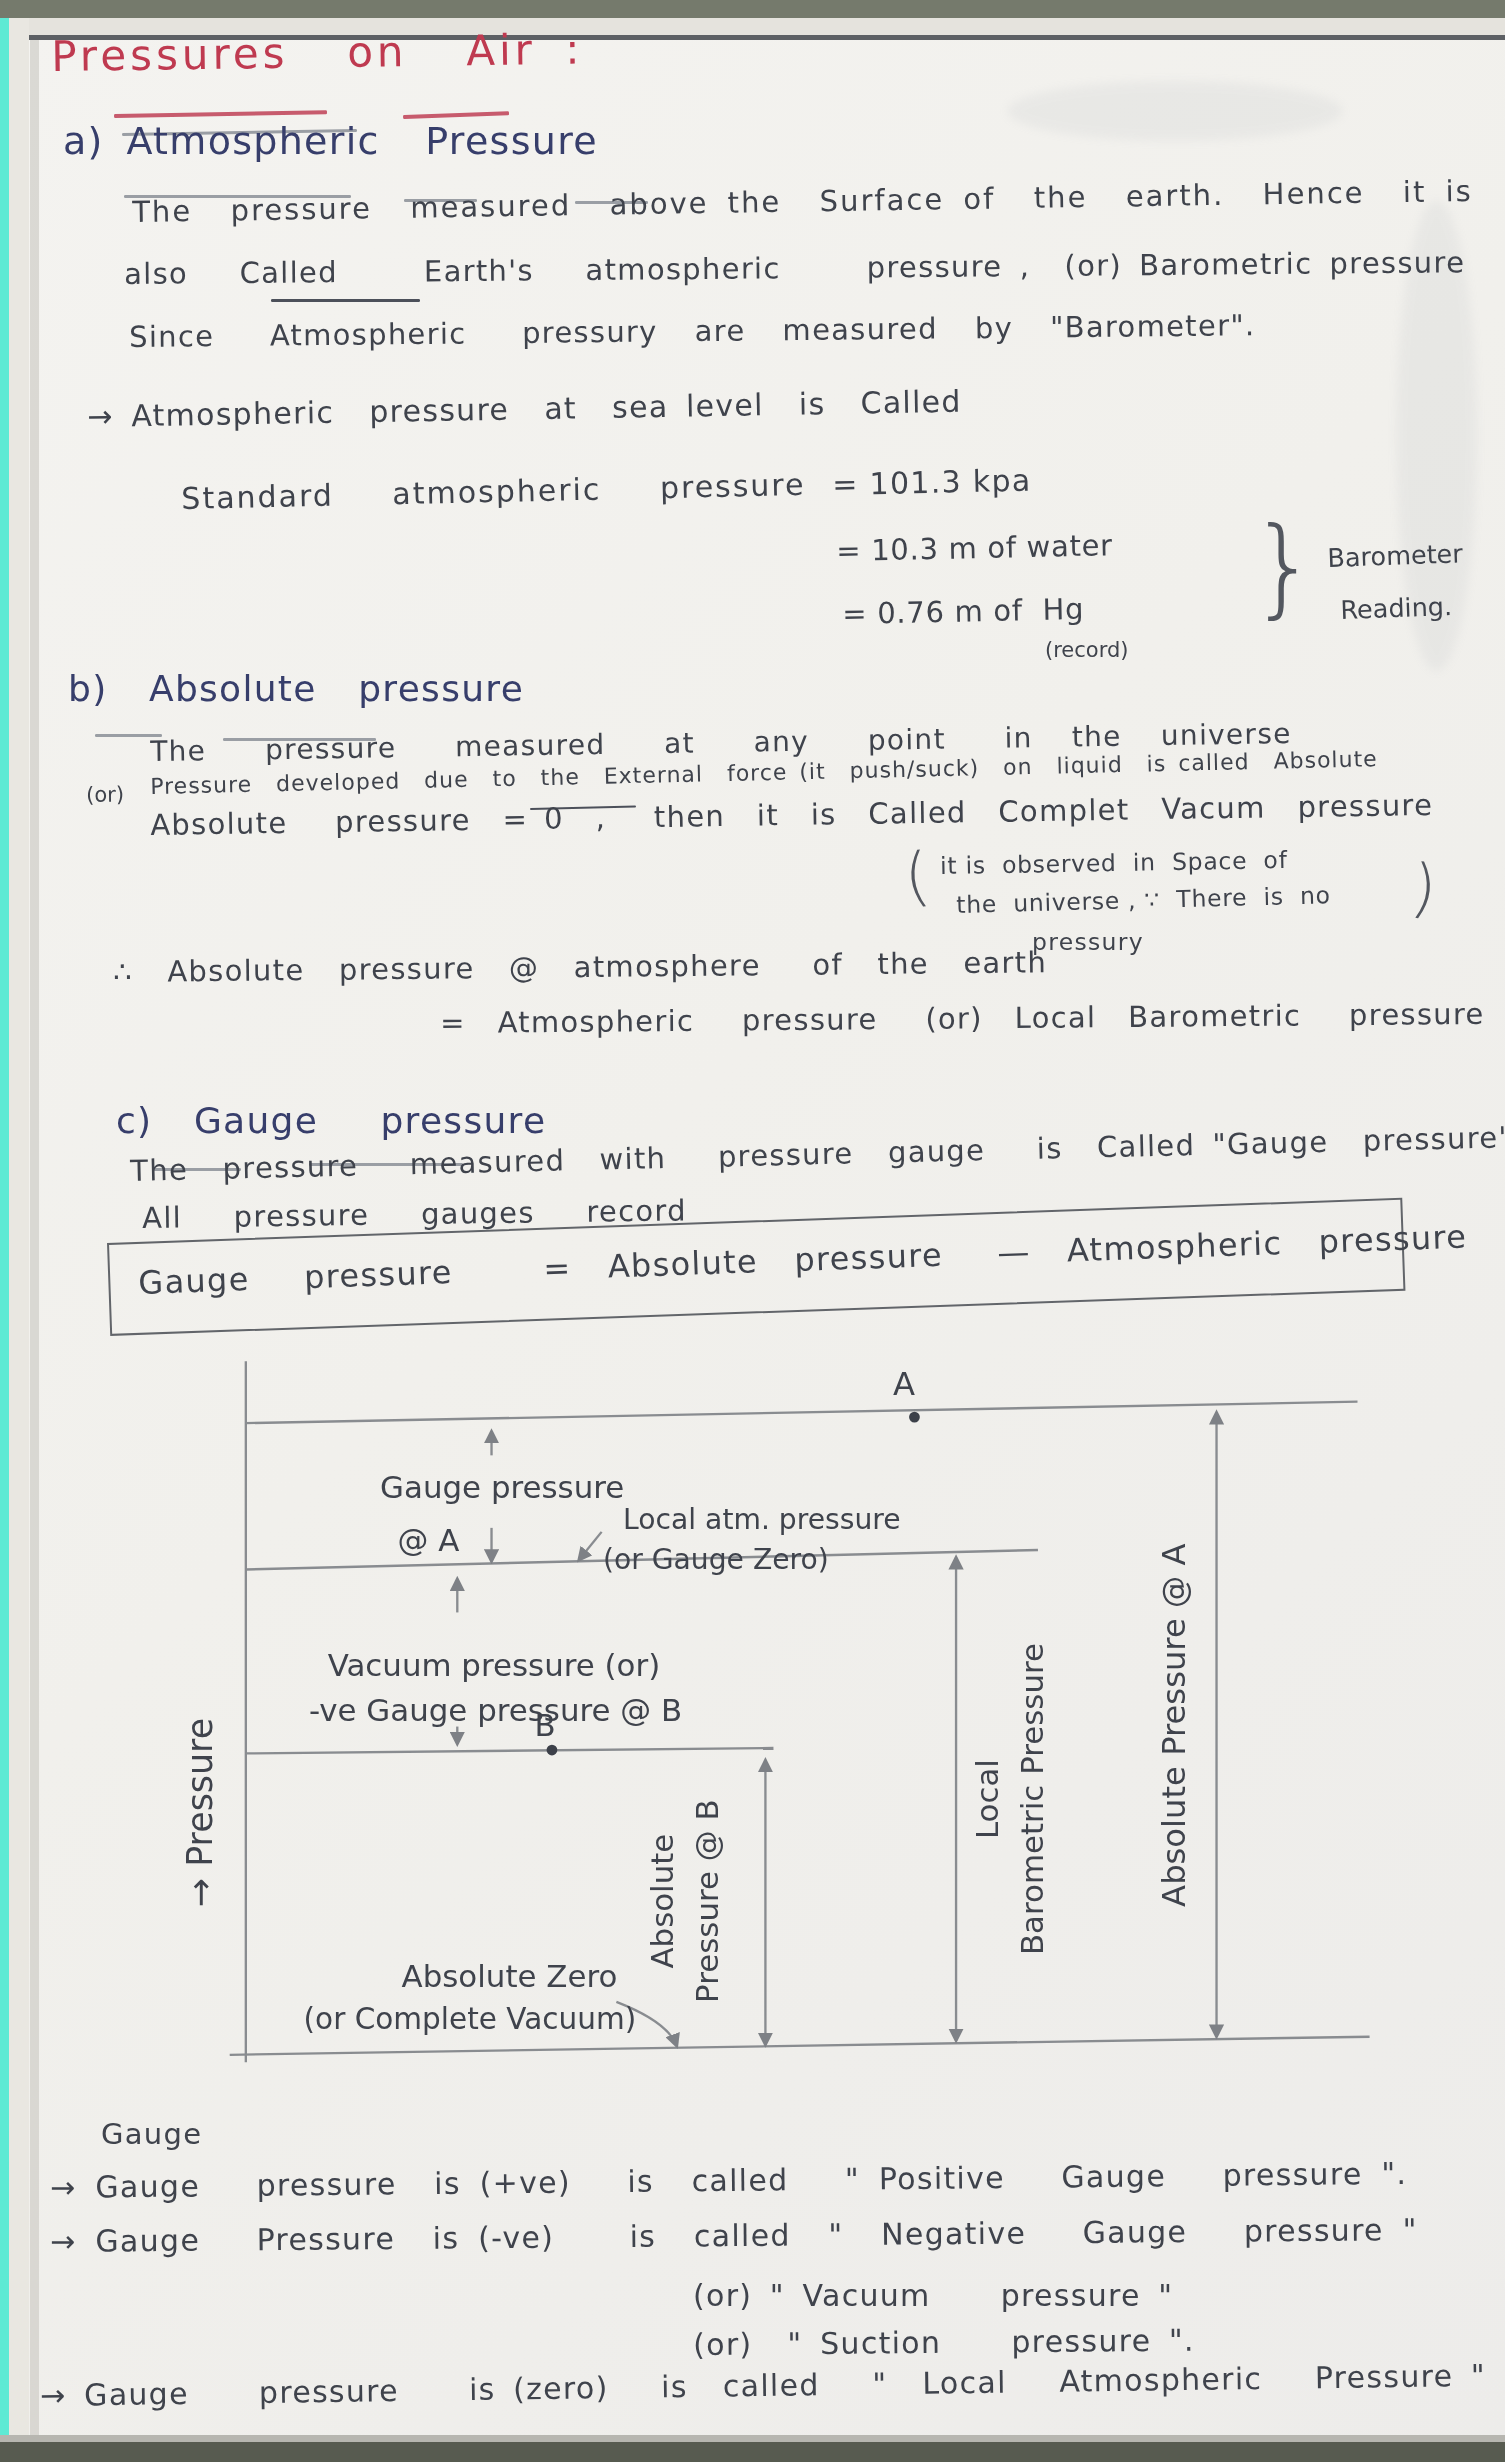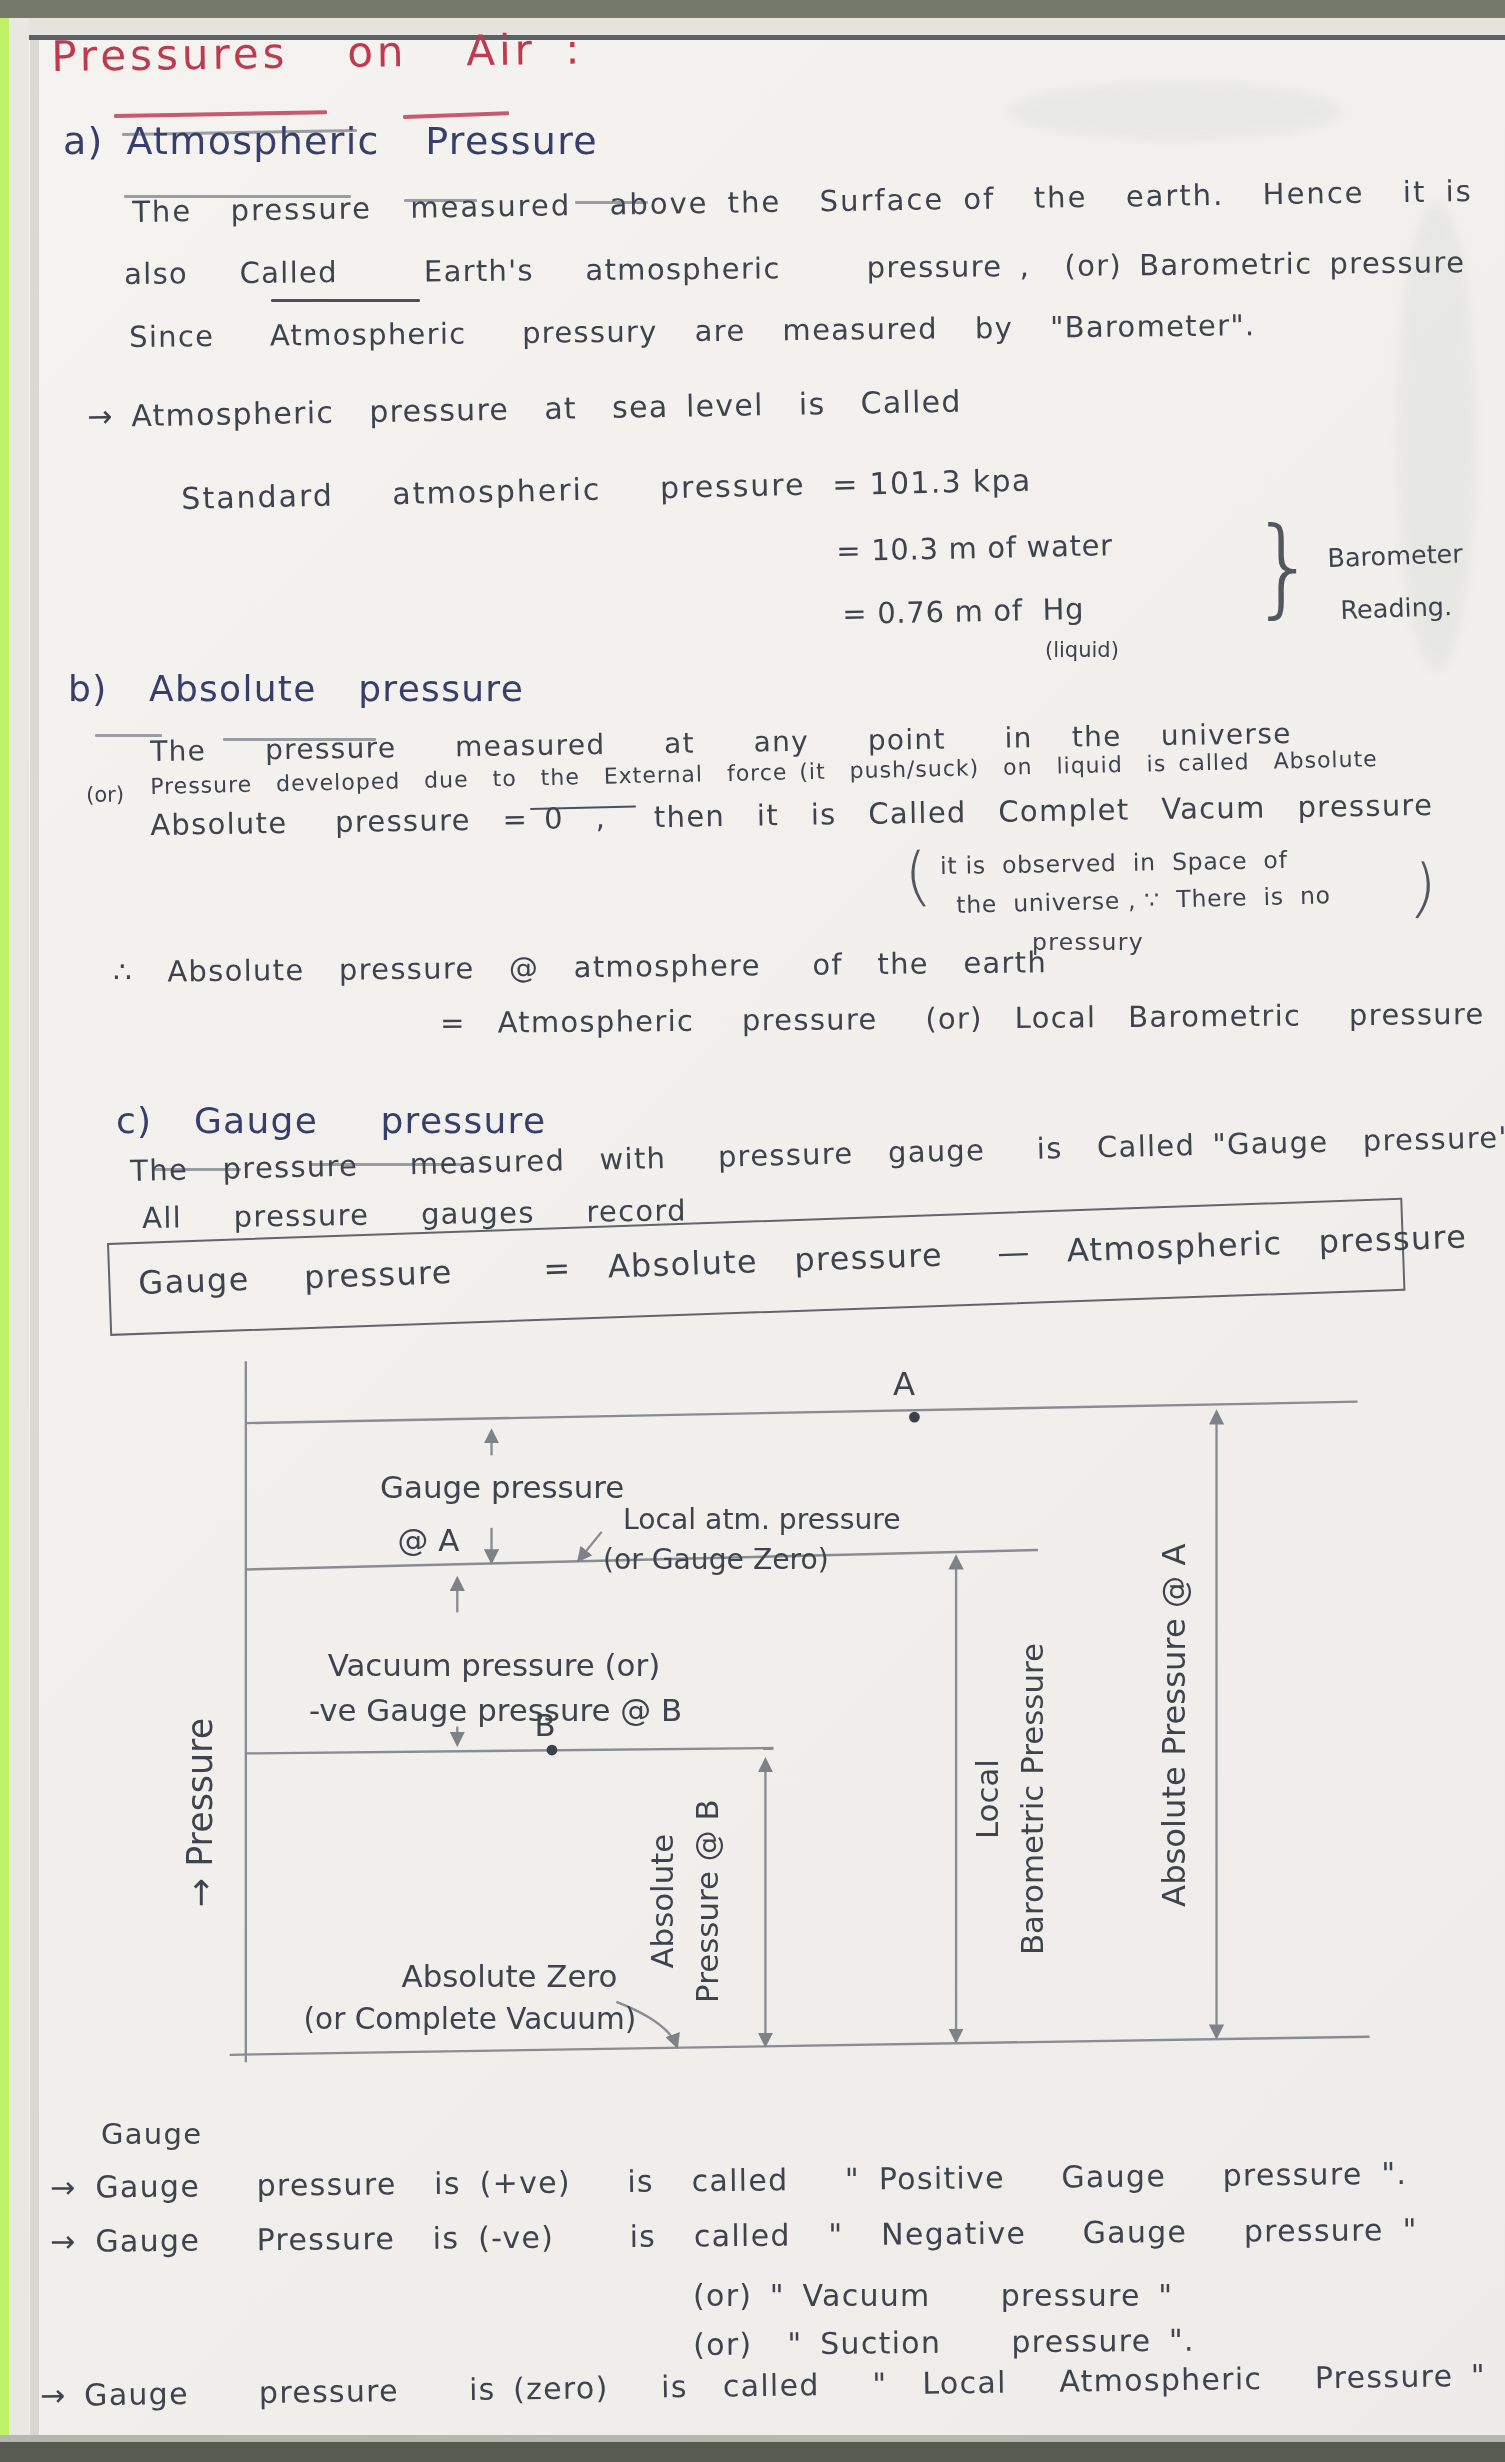--- a/index.html
+++ b/index.html
@@ -1,17 +1,17 @@
 <!DOCTYPE html>
 <html style="font-size:10.7px"><head>
 <meta charset="utf-8">
 <style>
   html,body{margin:0;padding:0;background:#4c4f46;}
   .page{position:relative;width:1506px;height:2462px;overflow:hidden;
-        background:#bef264;font-family:"DejaVu Sans",sans-serif;}
+        background:#5eead4;font-family:"DejaVu Sans",sans-serif;}
   .paper{position:absolute;left:9.4px;top:17.5px;right:0;bottom:20px;
          background:linear-gradient(135deg,#f4f3f0 0%,#f1f0ec 45%,#edecea 100%);}
   .edge-top{position:absolute;left:0;top:0;width:100%;height:17.5px;background:#757a6c;}
   .edge-top-white{position:absolute;left:9.4px;top:17.5px;right:0;height:17.5px;background:#e5e3dd;}
   .edge-top-line{position:absolute;left:27px;top:35px;right:0;height:4.7px;background:#5d6064;}
   .edge-left-white{position:absolute;left:9.4px;top:17.5px;width:20px;bottom:20px;background:#e9e7e1;}
   .edge-left-shadow{position:absolute;left:29.5px;top:40px;width:9.4px;bottom:27px;background:#cfcdc7;opacity:.7;}
   .edge-bottom{position:absolute;left:0;bottom:0;width:100%;height:20px;background:#575b50;}
   .edge-bottom-soft{position:absolute;left:0;bottom:20px;width:100%;height:6.7px;background:#b7b6b0;}
   .hw{position:absolute;white-space:pre;color:#3f434c;transform-origin:left top;line-height:1.05;}
@@ -58,21 +58,21 @@
   <div class="hw" style="left:124px;top:259px;font-size:29px;letter-spacing:1.3px;word-spacing:6.7px;transform:rotate(-.5deg);">also   Called     Earth's   atmospheric     pressure ,  (or) Barometric pressure</div>
   <div class="uline inkl" style="left:271px;top:299px;width:149px;height:2.7px;"></div>
   <div class="hw" style="left:129px;top:322px;font-size:29px;letter-spacing:1.3px;word-spacing:8px;transform:rotate(-.6deg);">Since   Atmospheric   pressury  are  measured  by  "Barometer".</div>
 
   <div class="hw" style="left:87px;top:401px;font-size:30px;letter-spacing:1.3px;word-spacing:6.7px;transform:rotate(-1deg);">→ Atmospheric  pressure  at  sea level  is  Called</div>
 
   <div class="hw" style="left:181px;top:483px;font-size:30px;letter-spacing:2px;word-spacing:8px;transform:rotate(-1.3deg);">Standard   atmospheric   pressure</div>
   <div class="hw" style="left:832px;top:469px;font-size:30px;letter-spacing:1.3px;transform:rotate(-1.3deg);">= 101.3 kpa</div>
   <div class="hw" style="left:836px;top:536px;font-size:29px;letter-spacing:0.7px;transform:rotate(-1.2deg);">= 10.3 m of water</div>
   <div class="hw" style="left:842px;top:599px;font-size:29px;letter-spacing:0.7px;transform:rotate(-1.2deg);">= 0.76 m of  Hg</div>
-  <div class="hw small" style="left:1045px;top:639px;">(liquid)</div>
+  <div class="hw small" style="left:1045px;top:639px;">(record)</div>
   <div class="hw" style="left:1250px;top:510px;font-size:107px;font-weight:200;color:#53575f;">}</div>
   <div class="hw" style="left:1327px;top:545px;font-size:25.5px;transform:rotate(-2deg);">Barometer</div>
   <div class="hw" style="left:1340px;top:597px;font-size:25.5px;transform:rotate(-2deg);">Reading.</div>
 
   <div class="hw navy" style="left:68px;top:670px;font-size:36px;word-spacing:8px;letter-spacing:1.3px;">b)  Absolute  pressure</div>
   <div class="uline" style="left:95px;top:734px;width:67px;height:2.7px;"></div>
   <div class="uline" style="left:223px;top:738px;width:153px;height:2.7px;"></div>
 
   <div class="hw" style="left:150px;top:737px;font-size:28px;letter-spacing:1.3px;word-spacing:9.4px;transform:rotate(-.9deg);">The   pressure   measured   at   any   point   in  the  universe</div>
   <div class="hw small" style="left:86px;top:784px;transform:rotate(-1deg);">(or)</div>

